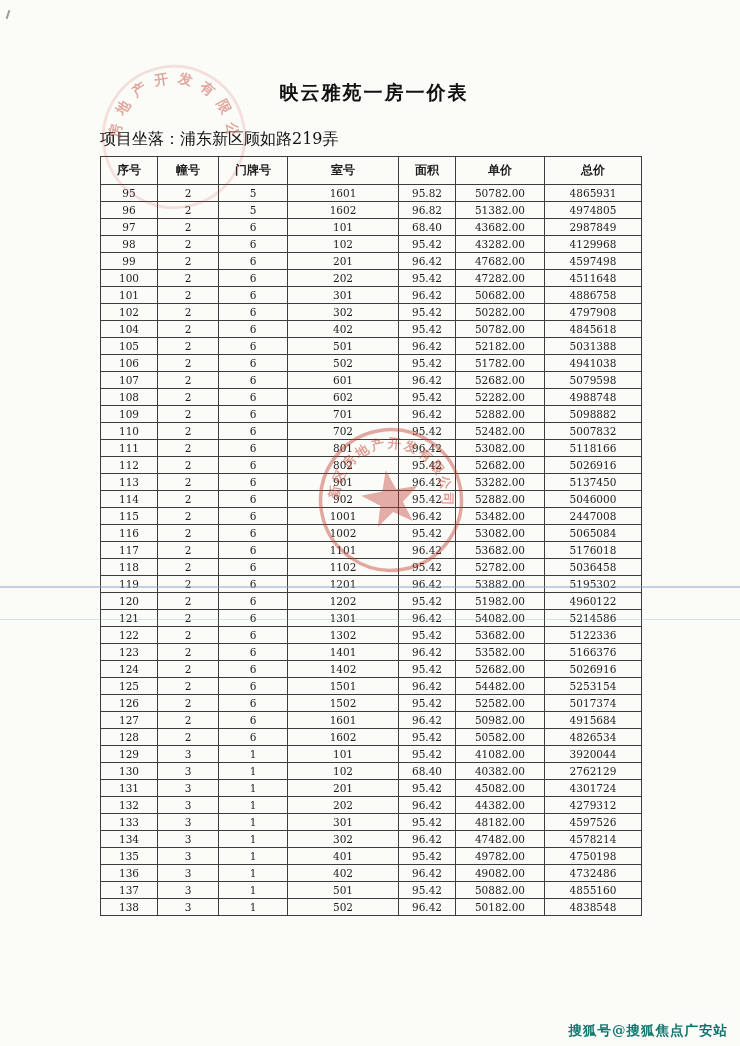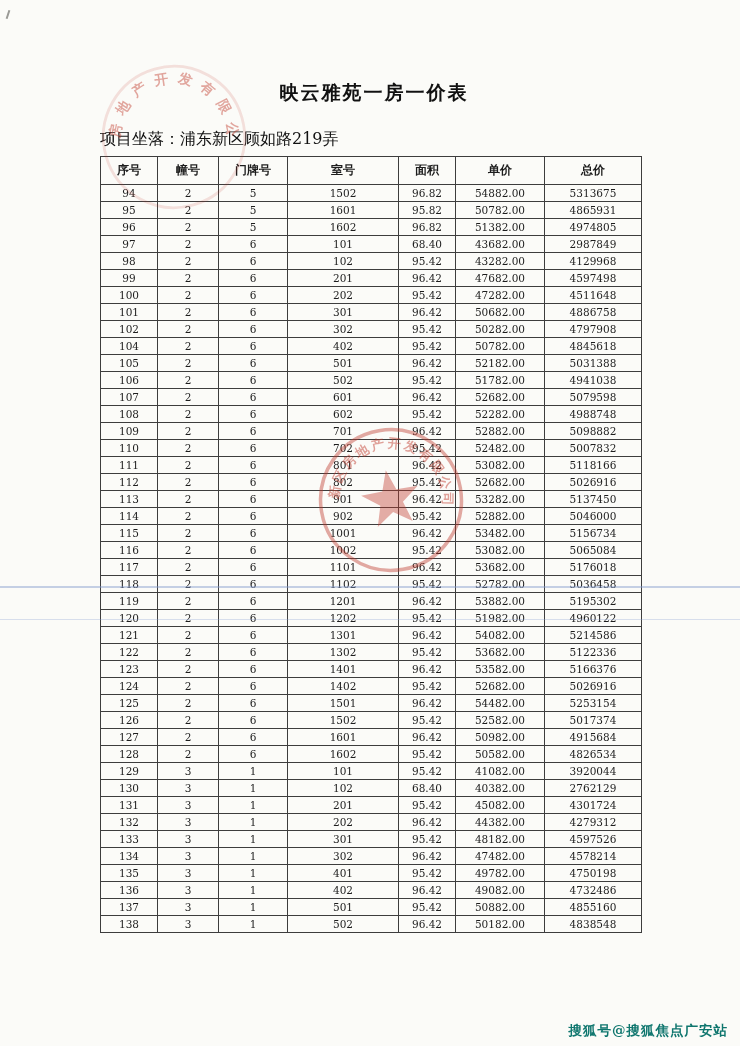--- a/index.html
+++ b/index.html
@@ -137,29 +137,20 @@
           <th>幢号</th>
           <th>门牌号</th>
           <th>室号</th>
           <th>面积</th>
           <th>单价</th>
           <th>总价</th>
         </tr>
     </thead>
     <tbody>
         <tr>
-          <td>94</td>
-          <td>2</td>
-          <td>5</td>
-          <td>1502</td>
-          <td>96.82</td>
-          <td>54882.00</td>
-          <td>5313675</td>
-        </tr>
-        <tr>
           <td>95</td>
           <td>2</td>
           <td>5</td>
           <td>1601</td>
           <td>95.82</td>
           <td>50782.00</td>
           <td>4865931</td>
         </tr>
         <tr>
           <td>96</td>
@@ -323,21 +314,21 @@
           <td>52882.00</td>
           <td>5046000</td>
         </tr>
         <tr>
           <td>115</td>
           <td>2</td>
           <td>6</td>
           <td>1001</td>
           <td>96.42</td>
           <td>53482.00</td>
-          <td>5156734</td>
+          <td>2447008</td>
         </tr>
         <tr>
           <td>116</td>
           <td>2</td>
           <td>6</td>
           <td>1002</td>
           <td>95.42</td>
           <td>53082.00</td>
           <td>5065084</td>
         </tr>

